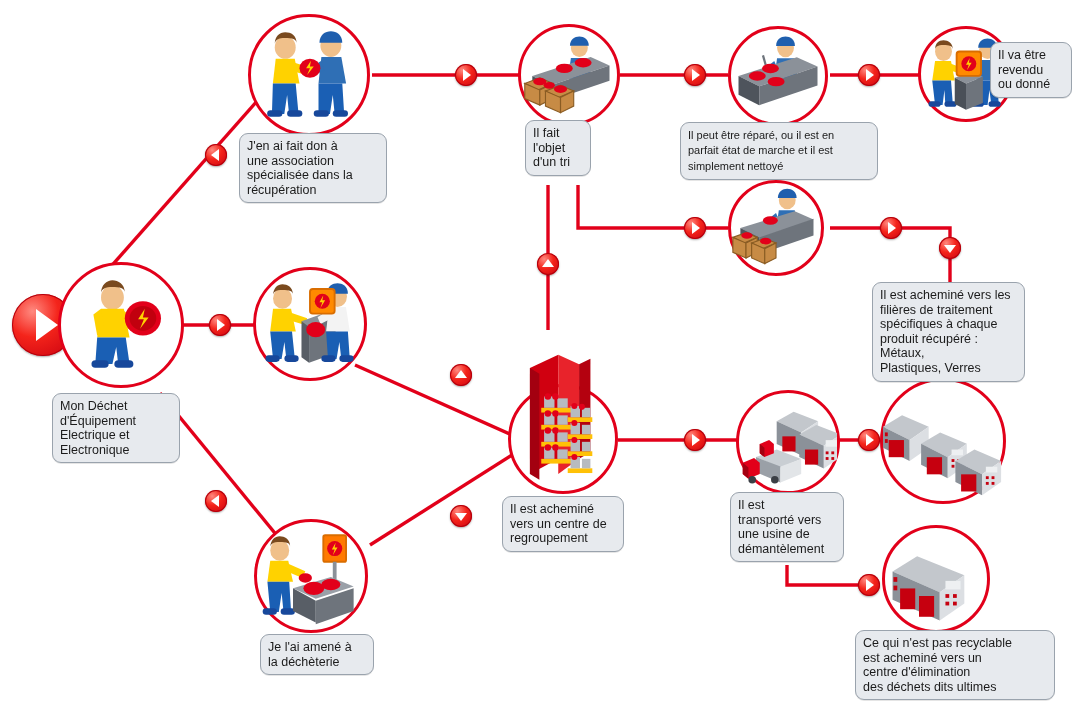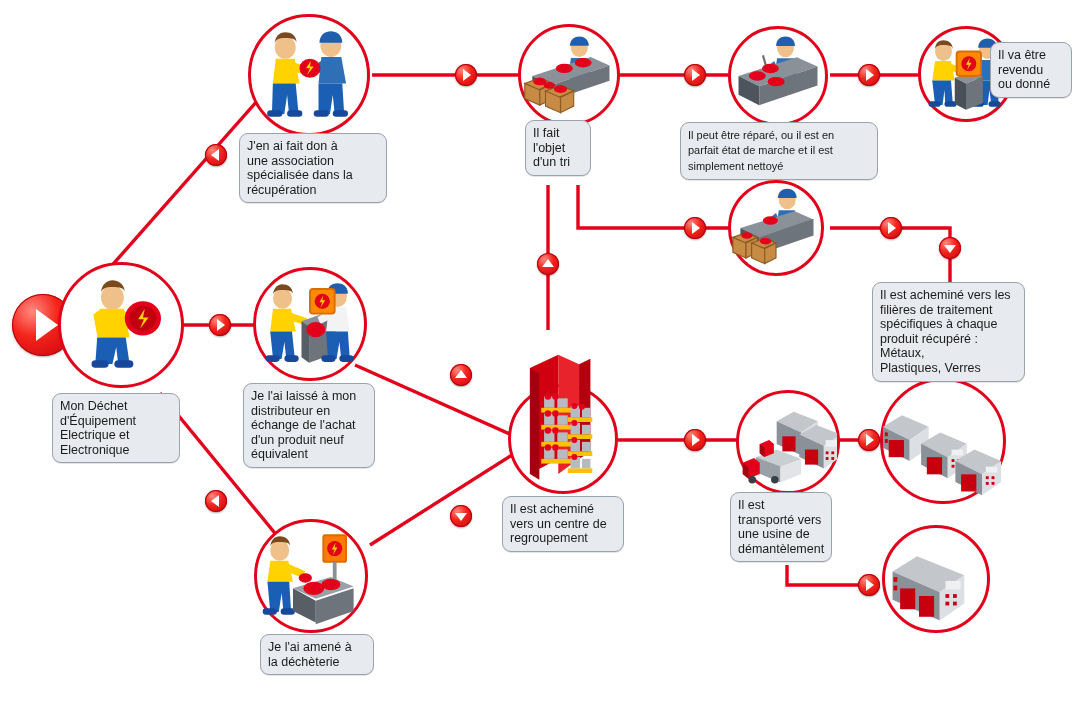--- a/index.html
+++ b/index.html
@@ -149,25 +149,20 @@
       <path d="M77 42l-12 8 3 7 12-6z" fill="#f3f3f3"></path>
       <path d="M74 65h23l2 29h-9l-2-18-3 18h-9z" fill="#1a5fb4"></path>
       <rect x="69" y="90" width="15" height="7" rx="3.5" fill="#17489b"></rect>
       <rect x="88" y="90" width="15" height="7" rx="3.5" fill="#17489b"></rect>
       <rect x="57" y="20" width="26" height="26" rx="3" fill="#ff8a00" stroke="#d96d00" stroke-width="2"></rect>
       <circle cx="70" cy="33" r="8" fill="#e2001a"></circle>
       <path d="M71 27l-4 7h3l-2 6 5-8h-3z" fill="#ffd200"></path>
       <ellipse cx="63" cy="63" rx="10" ry="8" fill="#e2001a"></ellipse>
     </svg>
   </div>
-  <div class="cap" style="left:243px;top:383px;width:132px">Je l'ai laissé à mon
-distributeur en
-échange de l'achat
-d'un produit neuf
-équivalent</div>
 
   <div class="node" style="left:254px;top:519px;width:114px;height:114px">
     <svg class="art" viewBox="0 0 114 114">
       <ellipse cx="24" cy="30" rx="10" ry="11" fill="#f0c08a"></ellipse>
       <path d="M14 27c0-8 5-12 10-12s11 3 11 11c0-4-4-5-11-5s-10 2-10 6z" fill="#7a4a1e"></path>
       <path d="M14 41h19l5 22H11z" fill="#ffd200"></path>
       <path d="M33 44l18 8-3 7-17-7z" fill="#ffd200"></path>
       <path d="M11 63h23l2 32h-8l-2-20-3 20h-9z" fill="#1a5fb4"></path>
       <rect x="6" y="91" width="15" height="7" rx="3.5" fill="#17489b"></rect>
       <rect x="25" y="91" width="15" height="7" rx="3.5" fill="#17489b"></rect>
@@ -426,21 +421,21 @@
         <path d="M6 54v12l6 5V59z" fill="#a30010"></path>
         <circle cx="16" cy="72" r="4" fill="#3b3f45"></circle>
           <circle cx="40" cy="72" r="4" fill="#3b3f45"></circle>
       </g>
       <g transform="translate(8,8)">
         <path d="M14 46l10-4 5 4v10l-10 4-5-4z" fill="#e2001a"></path>
         <path d="M14 46v10l5 4V50z" fill="#a30010"></path>
       </g>
     </svg>
   </div>
-  <div class="cap" style="left:730px;top:492px;width:102px">Il est
+  <div class="cap" style="left:730px;top:492px;width:114px">Il est
 transporté vers
 une usine de
 démantèlement</div>
 
   <div class="node" style="left:882px;top:525px;width:108px;height:108px">
     <svg class="art" viewBox="0 0 108 108">
       <g transform="translate(2,6)">
         <path d="M6 40l26-16 50 20-26 18z" fill="#c3c7cc"></path>
         <path d="M6 40v30l50 22V62z" fill="#8b9199"></path>
         <path d="M56 62l26-18v30L56 92z" fill="#dcdfe3"></path>
@@ -451,20 +446,24 @@
         <rect x="62" y="50" width="16" height="9" fill="#eef0f2"></rect>
         <g fill="#c6000f">
             <rect x="62" y="64" width="4" height="4"></rect>
             <rect x="70" y="64" width="4" height="4"></rect>
             <rect x="62" y="72" width="4" height="4"></rect>
             <rect x="70" y="72" width="4" height="4"></rect>
           </g>
       </g>
     </svg>
   </div>
+  <div class="cap" style="left:855px;top:630px;width:200px">Ce qui n'est pas recyclable
+est acheminé vers un
+centre d'élimination
+des déchets dits ultimes</div>
 
   <div class="mk r" style="left:209px;top:314px">
       <i></i>
     </div>
   <div class="mk l" style="left:205px;top:144px">
       <i></i>
     </div>
   <div class="mk l" style="left:205px;top:490px">
       <i></i>
     </div>

